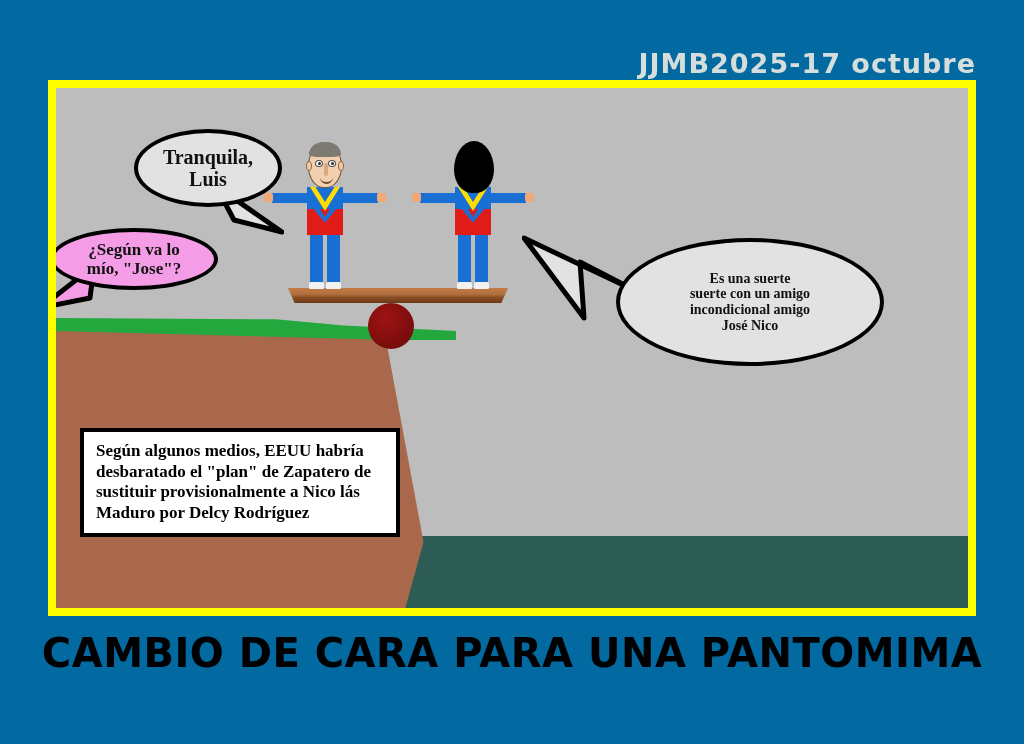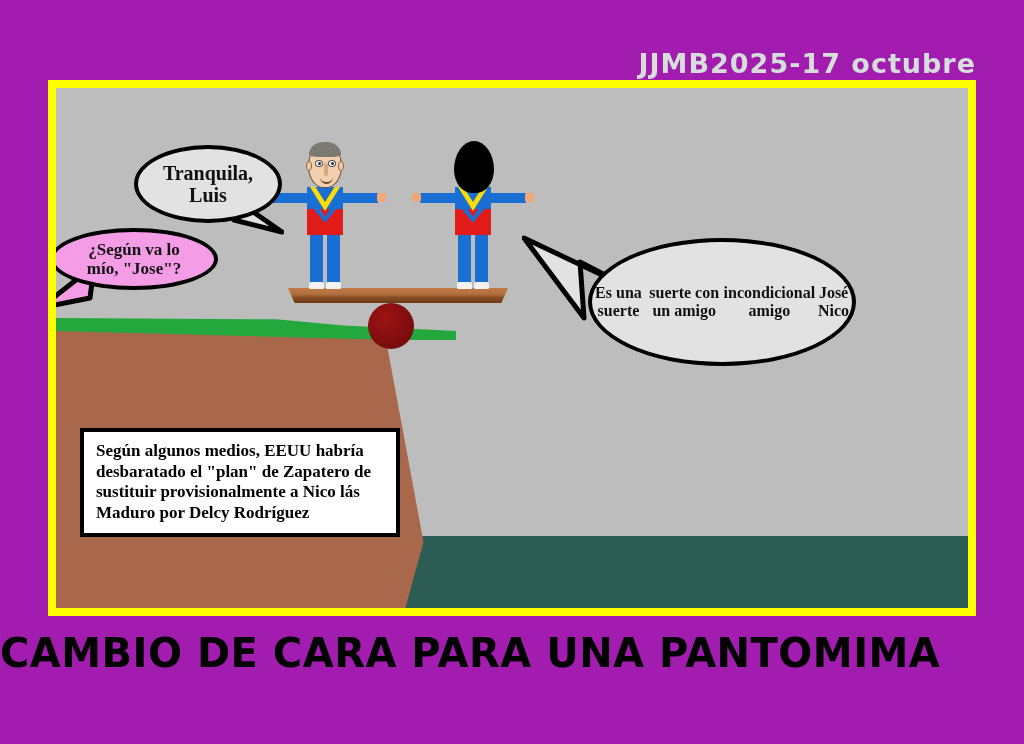--- a/index.html
+++ b/index.html
@@ -4,21 +4,21 @@
 <style>
   html, body {
     margin: 0;
     padding: 0;
     background: #ffffff;
   }
   #stage {
     position: relative;
     width: 1024px;
     height: 744px;
-    background: #a21caf;
+    background: #0369a1;
     overflow: hidden;
     font-family: "Liberation Serif", serif;
   }
 
   
   #signature {
     position: absolute;
     right: 48px;
     top: 48px;
     font-family: "DejaVu Sans", sans-serif;
@@ -279,21 +279,21 @@
     line-height: 1.21;
     color: #000000;
   }
 
   
   #title {
     position: absolute;
     left: 0;
     top: 630px;
     width: 100%;
-    text-align: left;
+    text-align: center;
     font-family: "DejaVu Sans", sans-serif;
     font-size: 40px;
     font-weight: 700;
     letter-spacing: 0.5px;
     color: #000000;
   }
 </style>
 </head>
 <body>
 
@@ -351,37 +351,37 @@
         <div class="torso-blue"></div>
         <div class="torso-red"></div>
         <div class="chevron-blue"></div>
         <div class="chevron-yellow"></div>
         <div class="head-right"></div>
       </div>
 
       <svg class="tail" width="70" height="60" style="left:158px; top:92px;">
         <polygon points="2,6 68,52 20,40" fill="#e2e2e2" stroke="#000000" stroke-width="5" stroke-linejoin="round"></polygon>
       </svg>
-      <div class="bubble oval bubble-gray" style="left:78px; top:57px; width:148px; height:78px; font-size:20px; flex-direction:column;">
+      <div class="bubble oval bubble-gray" style="left:78px; top:41px; width:148px; height:78px; font-size:20px; flex-direction:column;">
         <span>Tranquila,</span>
         <span>Luis</span>
       </div>
 
       <svg class="tail" width="60" height="55" style="left:-18px; top:170px;">
         <polygon points="2,50 56,8 52,40" fill="#f49ce6" stroke="#000000" stroke-width="5" stroke-linejoin="round"></polygon>
       </svg>
       <div class="bubble oval bubble-pink" style="left:-6px; top:140px; width:168px; height:62px; font-size:17px; flex-direction:column;">
         <span>¿Según va lo</span>
         <span>mío, "Jose"?</span>
       </div>
 
       <svg class="tail" width="120" height="90" style="left:466px; top:146px;">
         <polygon points="2,4 116,58 58,28 62,84" fill="#e2e2e2" stroke="#000000" stroke-width="5" stroke-linejoin="round"></polygon>
       </svg>
-      <div class="bubble oval bubble-gray" style="left:532px; top:150px; width:268px; height:128px; font-size:16px; flex-direction:row;">
+      <div class="bubble oval bubble-gray" style="left:560px; top:150px; width:268px; height:128px; font-size:14px; flex-direction:column;">
         <span>Es una suerte</span>
         <span>suerte con un amigo</span>
         <span>incondicional amigo</span>
         <span>José Nico</span>
       </div>
 
       <div id="caption-box">Según algunos medios, EEUU habría desbaratado el "plan" de Zapatero de sustituir provisionalmente a Nico lás Maduro por Delcy Rodríguez</div>
 
     </div>
   </div>

